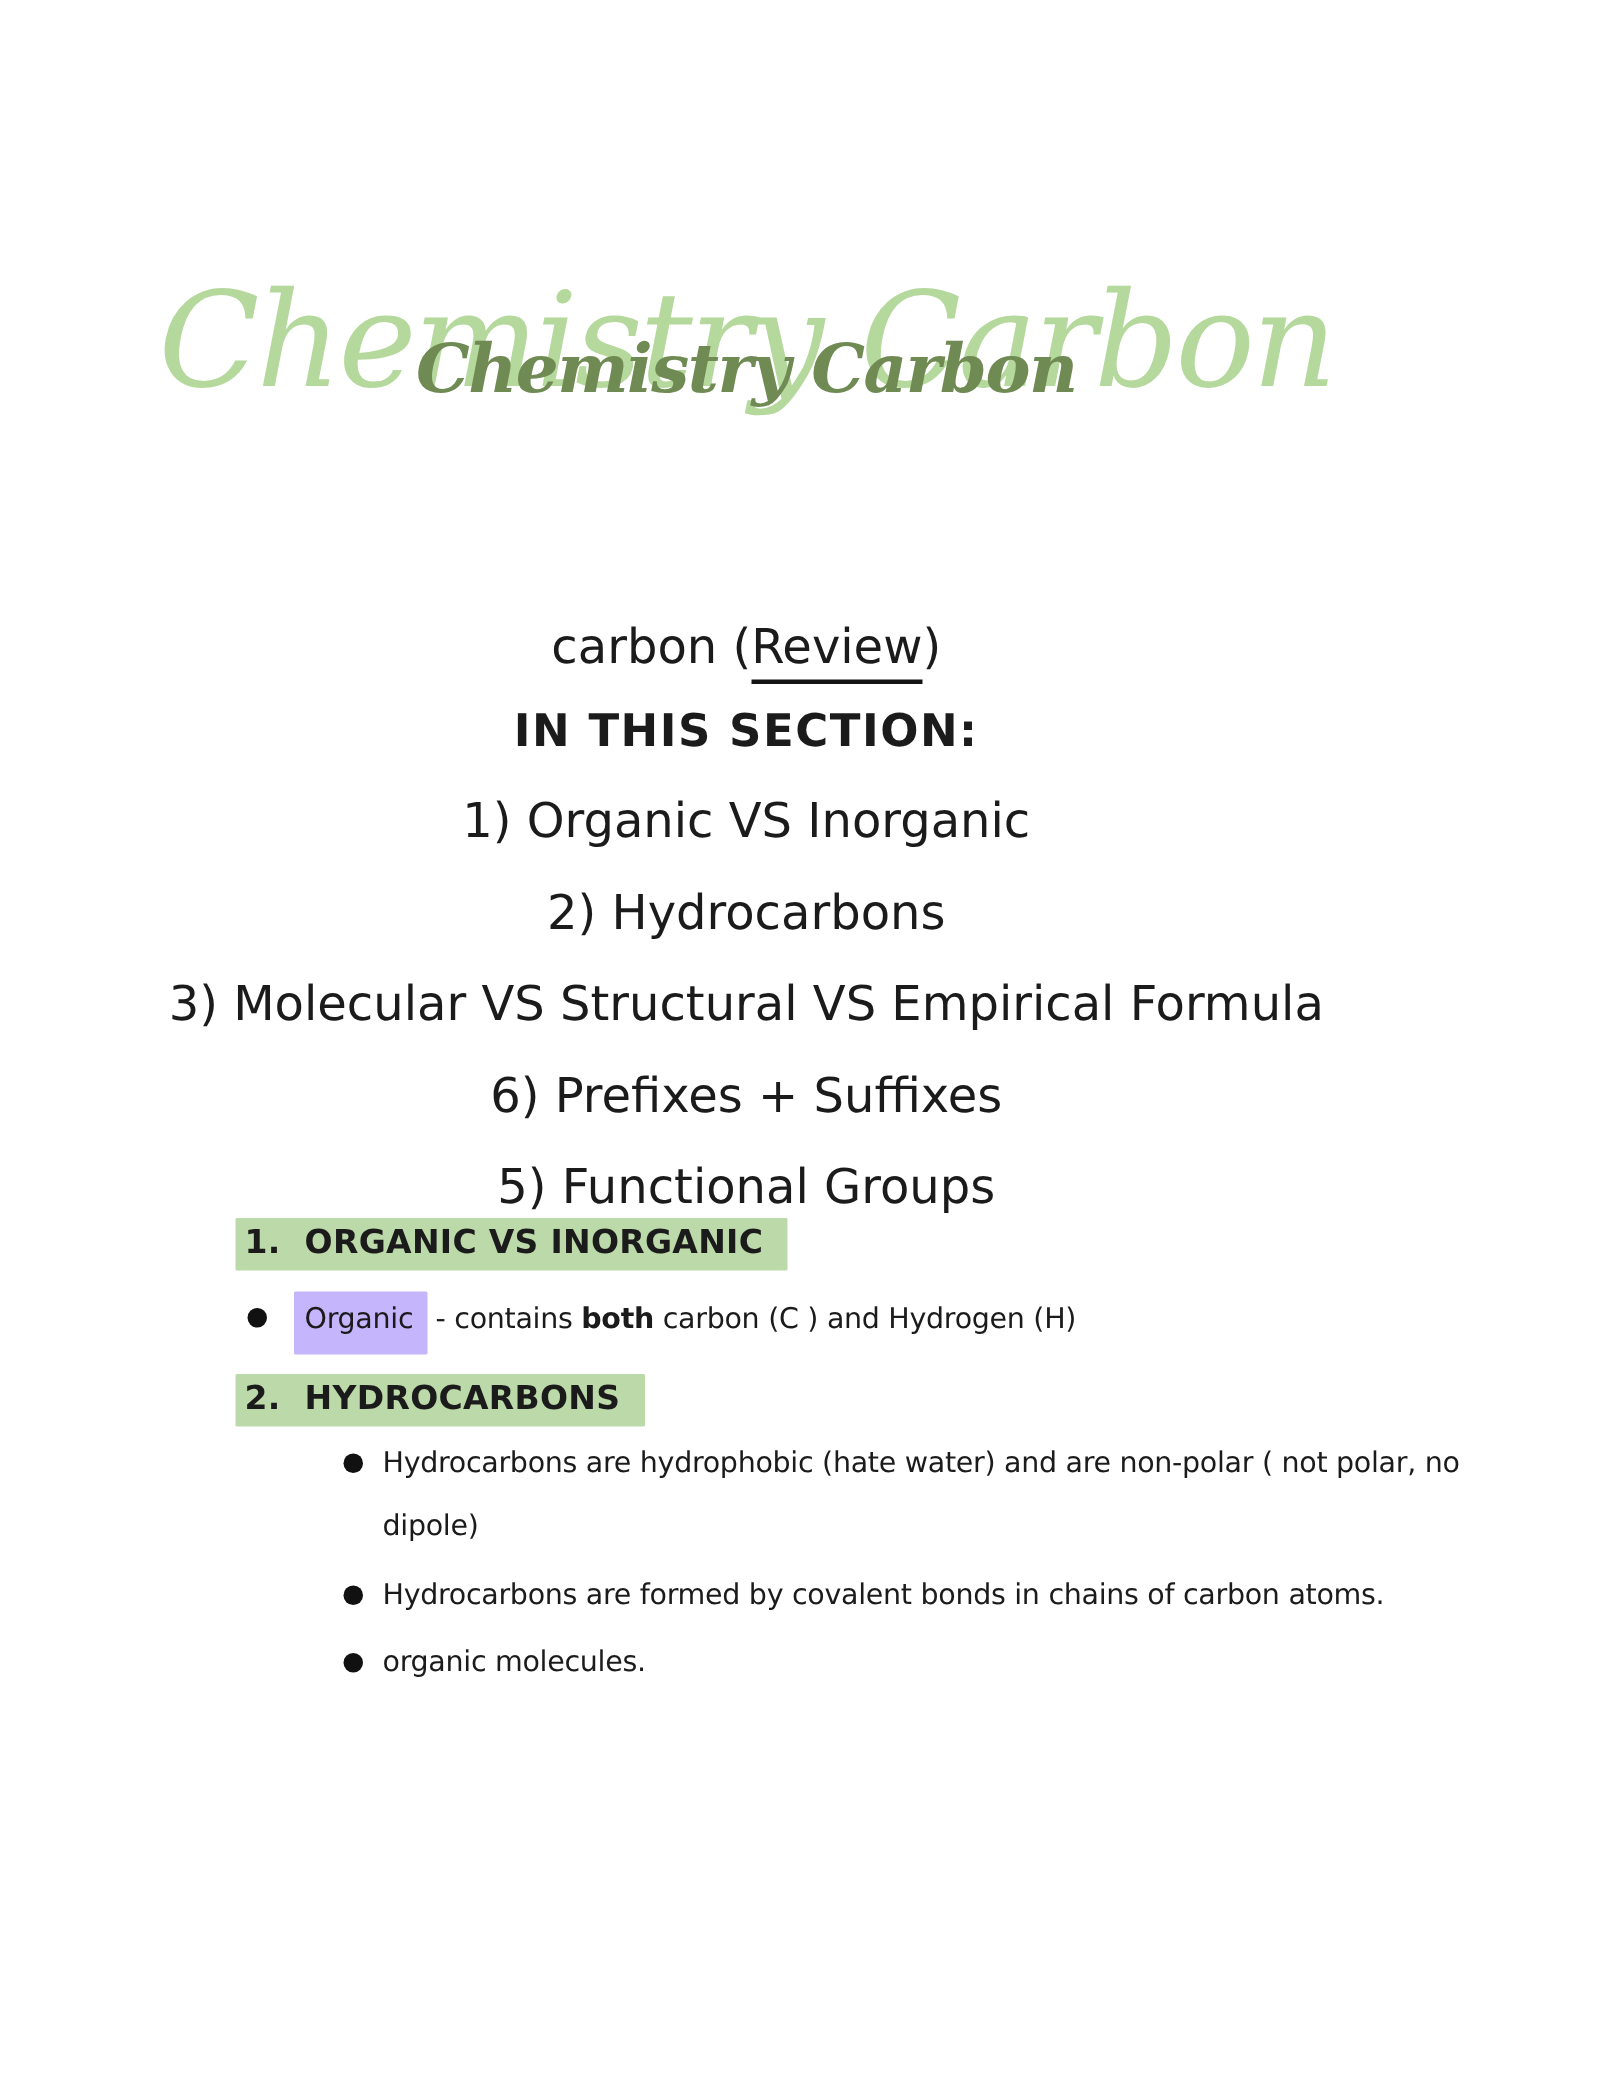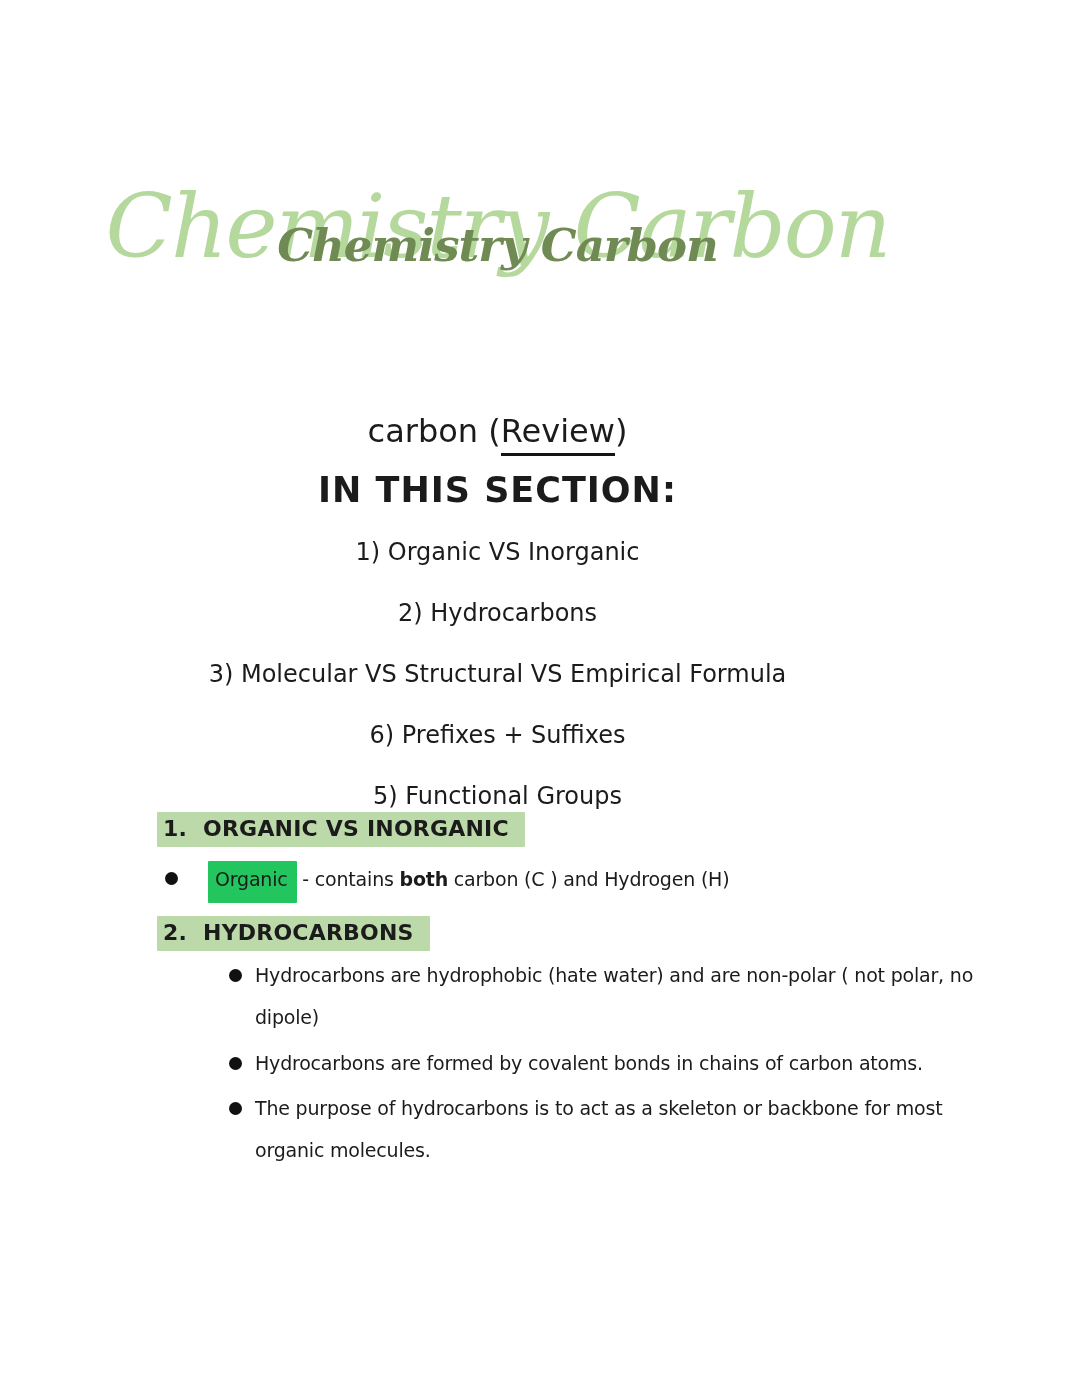--- a/index.html
+++ b/index.html
@@ -24,38 +24,38 @@
     position:absolute;top:40px;left:50%;transform:translateX(-50%);
     font-family:"DejaVu Serif",serif;font-style:italic;font-weight:bold;
     font-size:45px;line-height:1;white-space:nowrap;
     color:#6f8a53;letter-spacing:-1px;
   }
 
   
   .intro{position:absolute;top:412px;left:0;width:100%;text-align:center;}
   .review-line{font-size:32px;margin-bottom:20px;}
   .review-underline{border-bottom:3px solid #141414;padding-bottom:3px;}
-  .in-this-section{font-size:35px;font-weight:bold;letter-spacing:1px;margin-bottom:12px;}
-  .topic{font-size:24px;line-height:61px;white-space:nowrap;}
+  .in-this-section{font-size:30px;font-weight:bold;letter-spacing:1px;margin-bottom:12px;}
+  .topic{font-size:32px;line-height:61px;white-space:nowrap;}
 
   
   .notes{position:absolute;top:812px;left:157px;width:830px;font-size:19px;letter-spacing:-0.2px;}
   .sec-head{
     display:inline-flex;align-items:baseline;gap:16px;
     background:#bcd9a9;
     font-weight:bold;font-size:22px;letter-spacing:0.2px;
     padding:4px 16px 6px 6px;border-radius:1px;
   }
   .sec-head.second{margin-top:16px;}
   .row{display:flex;align-items:center;margin-top:0;}
   .bullet{gap:14px;margin-left:8px;height:43px;}
   .dot{width:13px;height:13px;border-radius:50%;background:#111;flex:0 0 auto;}
   .hl{
-    background:#22c55e;border-radius:1px;
-    padding:7px 9px 13px 7px;margin:-7px 0 -13px 16px;
+    background:#c4b5fd;border-radius:1px;
+    padding:7px 9px 13px 7px;margin:-7px 0 -13px 4px;
     display:inline-block;
   }
   .btext{white-space:nowrap;}
   .def-line{margin-left:35px;height:46px;display:flex;align-items:center;margin-top:8px;white-space:nowrap;}
   .sub-bullet{margin-left:72px;gap:13px;align-items:flex-start;margin-top:0;}
   .sub-bullet .dot{margin-top:15px;}
   .sub-text{line-height:42px;}
   .sub-text .line{display:block;white-space:nowrap;}
   .sb-gap{margin-top:3px;}
   b{font-weight:bold;}
@@ -114,19 +114,18 @@
     <div class="row sub-bullet" style="margin-top:4px;">
       <span class="dot"></span>
       <span class="sub-text">
         <span class="line">Hydrocarbons are formed by covalent bonds in chains of carbon atoms.</span>
           <span class="line"></span>
       </span>
     </div>
     <div class="row sub-bullet sb-gap">
       <span class="dot"></span>
       <span class="sub-text">
-        <span class="line">The purpose of hydrocarbons is to act as a skeleton or backbone for most</span>
           <span class="line">organic molecules.</span>
       </span>
     </div>
 
   </div>
 </div>
 
 </body></html>

